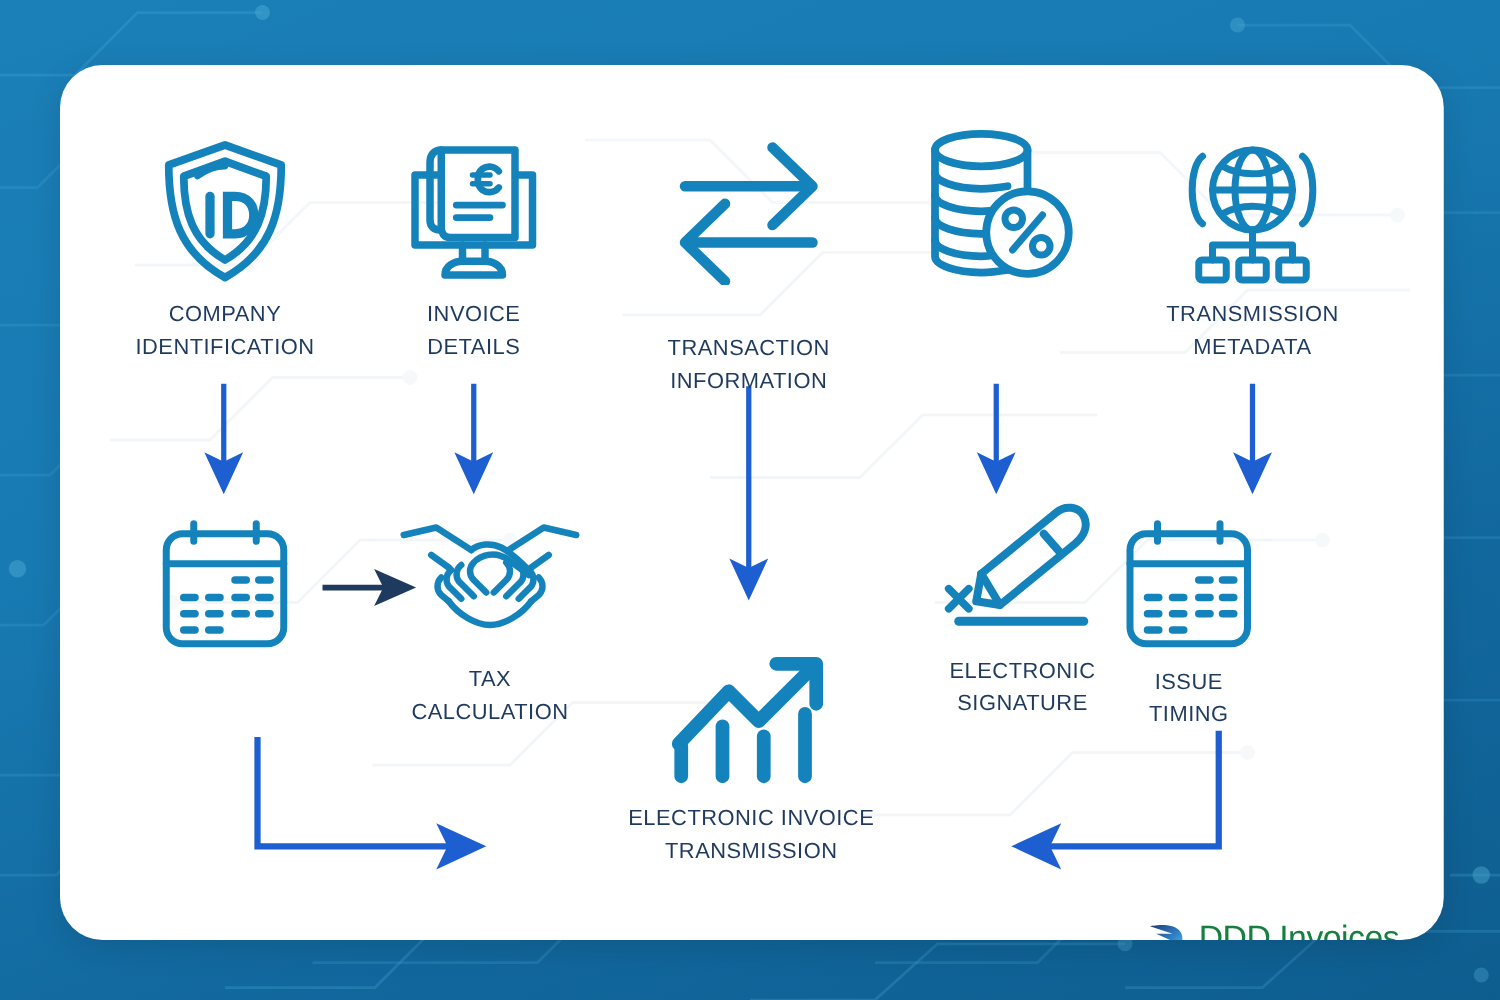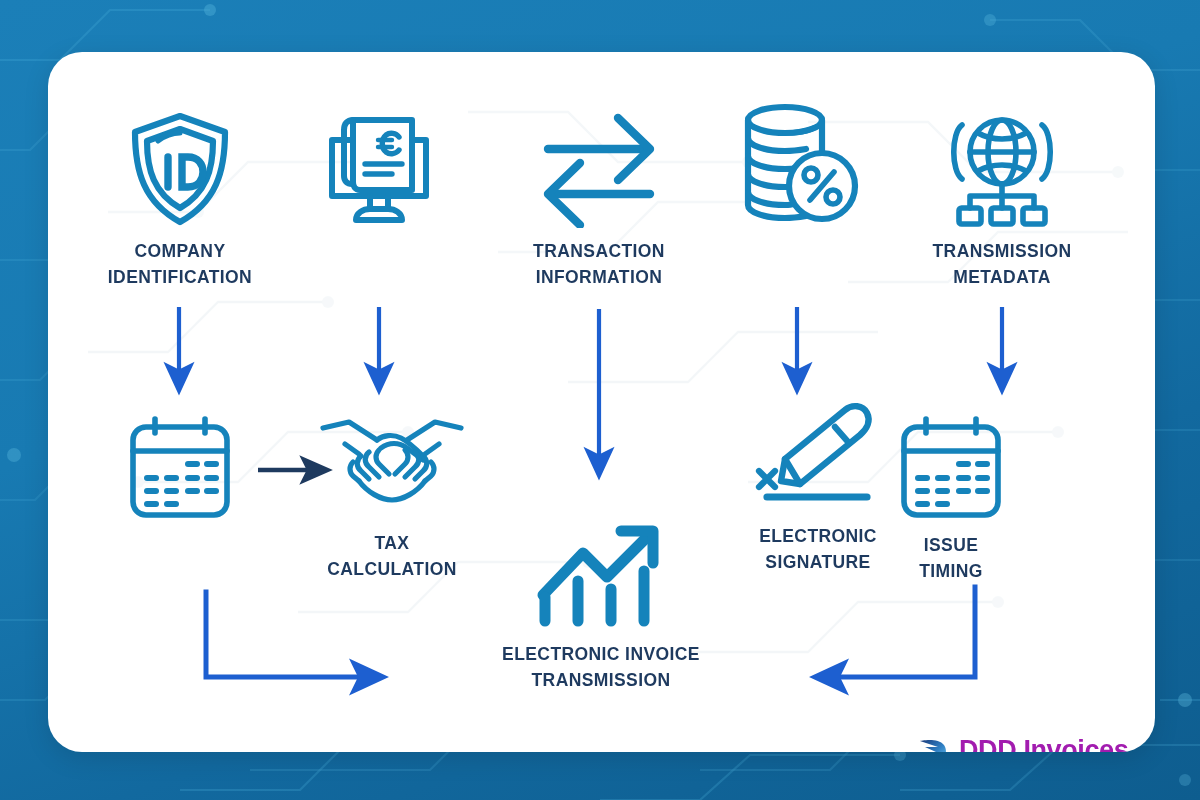--- a/index.html
+++ b/index.html
@@ -63,21 +63,21 @@
   }
 
   .node .icon {
     display: block;
     line-height: 0;
   }
 
   .node .label {
     margin-top: 10px;
     font-size: 17.5px;
-    font-weight: bold;
+    font-weight: normal;
     letter-spacing: 0.4px;
     line-height: 1.5;
     color: #1e3a5f;
     white-space: pre-line;
     text-transform: uppercase;
   }
 
   
   .arrows {
     position: absolute;
@@ -89,22 +89,22 @@
   .logo {
     position: absolute;
     left: 868px;
     top: 681px;
     display: flex;
     align-items: center;
     gap: 9px;
   }
   .logo-text {
     font-size: 27px;
-    font-weight: bold;
-    color: #a21caf;
+    font-weight: normal;
+    color: #15803d;
     letter-spacing: -0.4px;
     white-space: nowrap;
   }
 </style>
 </head>
 <body>
 
 <div class="stage">
 
   <svg class="bg-circuit" width="1200" height="800" viewBox="0 0 1200 800" aria-hidden="true">
@@ -266,23 +266,25 @@
               <path d="M33 10 L92 10 L92 80 L40 80 C35 80 33 76 33 72 Z" fill="#ffffff"></path>
               <path d="M33 10 C27 10 24 14 24 20 L24 66 C24 71 27 74 32 74"></path>
 
               <path d="M79 27 C76 23 70 22 66 25 C61 29 61 38 66 42 C70 45 76 44 79 40" stroke-width="5.4"></path>
               <path d="M58 30 L72 30 M58 37 L72 37" stroke-width="4.4"></path>
 
               <path d="M45 54 L82 54 M45 64 L72 64" stroke-width="5.4"></path>
             </g>
           </svg>
         </span>
-      </div>
-
-      <div class="node" style="left:433px; top:58px; width:236px;">
+        <span class="label">INVOICE
+DETAILS</span>
+      </div>
+
+      <div class="node" style="left:433px; top:58px; width:236px;gap:27px;">
         <span class="icon">
           <svg width="134" height="118" viewBox="0 0 134 118">
             <g fill="none" stroke="#1583bb" stroke-width="8.4" stroke-linecap="round" stroke-linejoin="round">
 
               <line x1="16" y1="39" x2="116" y2="39"></line>
               <polyline points="86,8 118,39 86,70"></polyline>
 
               <line x1="118" y1="84" x2="18" y2="84"></line>
               <polyline points="48,53 16,84 48,115"></polyline>
             </g>

